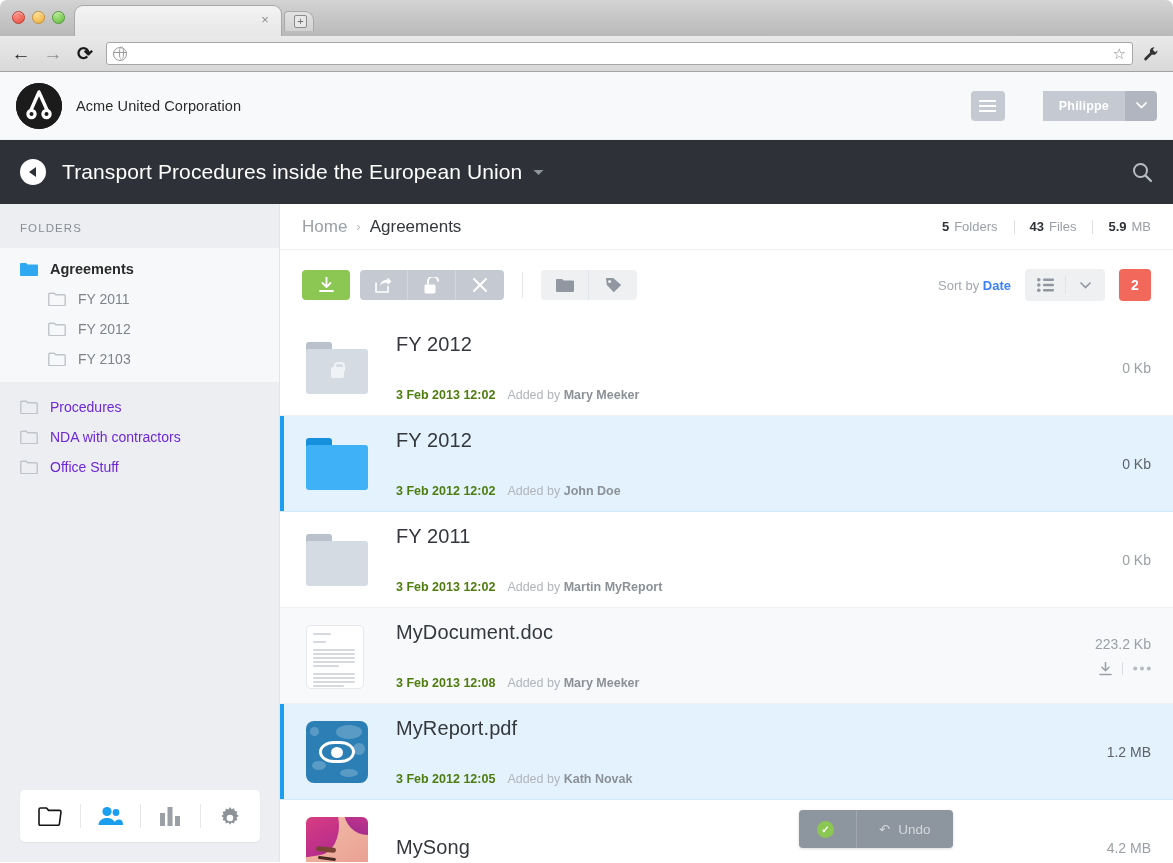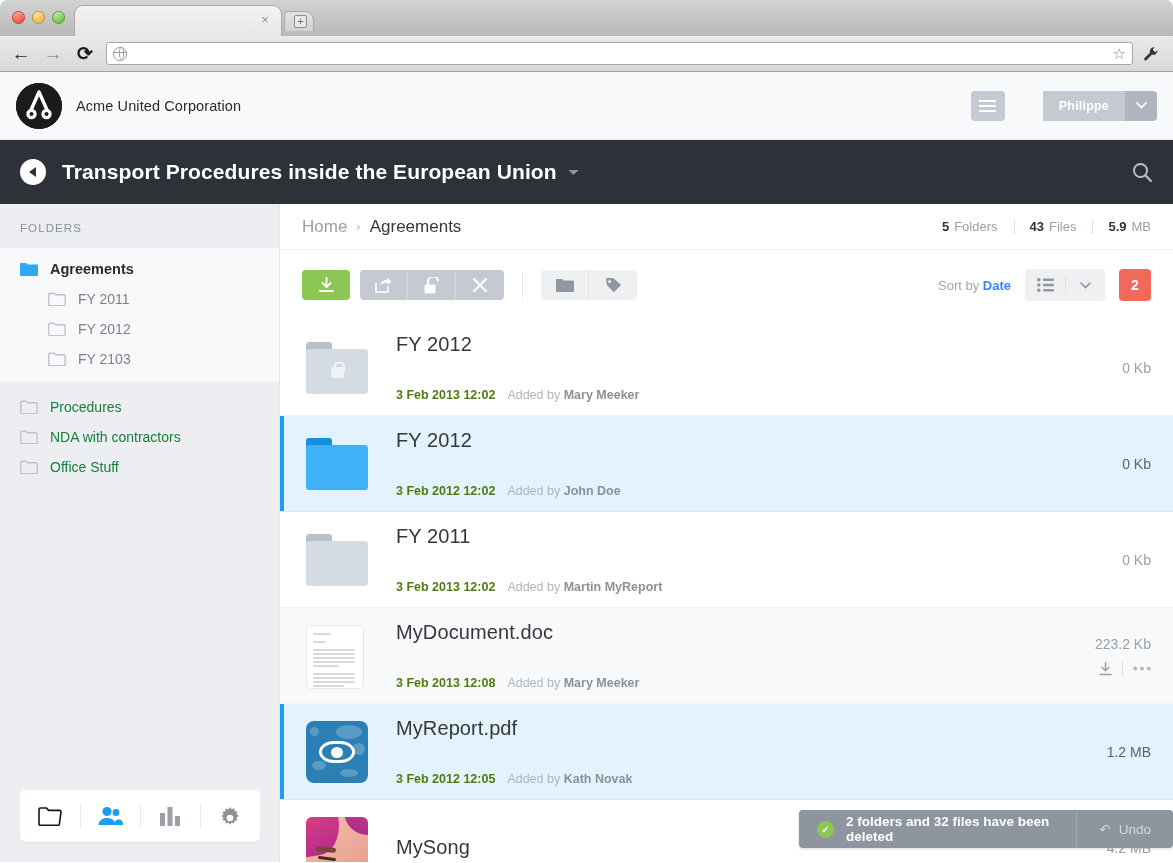--- a/index.html
+++ b/index.html
@@ -151,21 +151,21 @@
     position: relative;
   }
   .back-circle {
     width: 26px; height: 26px; border-radius: 50%;
     background: #fff; color: #2e3238;
     display:flex; align-items:center; justify-content:center;
     font-size: 11px; flex: 0 0 auto;
   }
   .dark-title {
     color: #fff; font-size: 21px; margin-left: 16px;
-    font-weight: bold; letter-spacing: .1px;
+    font-weight: normal; letter-spacing: .1px;
   }
   .dark-caret { color: #8f949b; font-size: 11px; margin-left: 11px; }
   .search-ico { margin-left: auto; color: #b9bdc3; }
 
   
   .app-body { display: flex; height: 658px; }
 
   
   .sidebar {
     width: 280px; background: #eceef1;
@@ -179,21 +179,21 @@
   .tree-group { background: #f7f8f9; padding: 6px 0 8px 0; }
   .tree-row {
     display: flex; align-items: center;
     height: 30px; padding-left: 20px;
     font-size: 14px; color: #7e838a;
   }
   .tree-row.root { font-weight: bold; color: #2b2b2b; font-size: 14.5px; }
   .tree-row.child { padding-left: 48px; }
   .tree-row .fname { margin-left: 12px; }
   .plain-group { padding-top: 10px; }
-  .plain-group .tree-row { height: 30px; color: #15803d; }
+  .plain-group .tree-row { height: 30px; color: #6d28d9; }
 
   .folder-ico { flex: 0 0 auto; }
 
   .sidebar-toolbar {
     position: absolute; left: 20px; bottom: 20px;
     width: 240px; height: 52px;
     background: #fff; border-radius: 5px;
     display: flex; align-items: center;
     box-shadow: 0 1px 2px rgba(0,0,0,.06);
   }
@@ -832,21 +832,20 @@
             <div class="row-right">
               <div class="row-size">4.2 MB</div>
             </div>
           </div>
 
         </div>
 
         <div class="toast">
           <div class="toast-msg">
             <span class="toast-check">✓</span>
-            <span>2 folders and 32 files have been deleted</span>
           </div>
           <div class="toast-undo">
             <span>↶</span>
             <span>Undo</span>
           </div>
         </div>
 
       </div>
     </div>
   </div>

